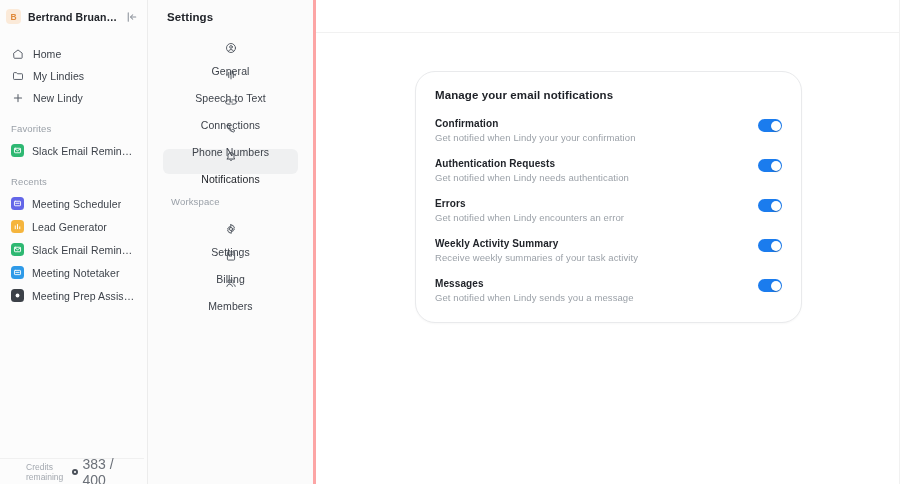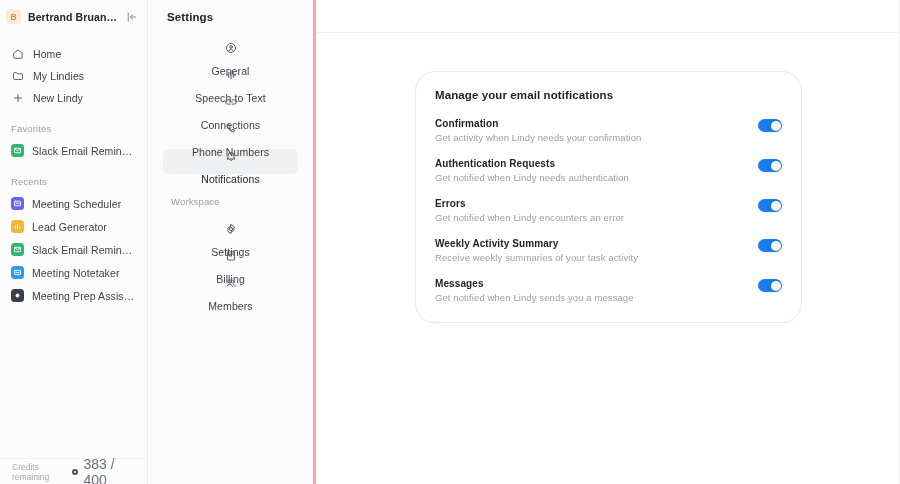--- a/index.html
+++ b/index.html
@@ -70,21 +70,21 @@
     display: flex; align-items: center; justify-content: center;
   }
   .lindy-ico svg { display: block; }
   .lindy-label {
     font-size: 10.5px; color: #3d424a; white-space: nowrap;
     overflow: hidden; text-overflow: ellipsis; letter-spacing: .1px;
   }
   .sb-footer {
     position: absolute; left: 0; right: 3px; bottom: 0;
     height: 26px; display: flex; align-items: center;
-    padding: 0 12px; gap: 4px;
+    padding: 0 26px; gap: 4px;
     border-top: 1px solid #f0f0f0; background: #fcfcfc;
   }
   .credits-label { font-size: 8.5px; color: #a3a8af; flex: 1 1 auto; }
   .credits-coin { width: 8px; height: 8px; color: #4a5059; display:flex; }
   .credits-value { font-size: 14px; color: #6b7078; }
 
   
   .settings-nav {
     width: 168px; height: 484px;
     background: #fbfbfb;
@@ -383,21 +383,21 @@
 
   <div class="main">
     <div class="main-topline"></div>
 
     <div class="card">
       <div class="card-title">Manage your email notifications</div>
 
       <div class="setting-row">
         <div class="setting-text">
           <div class="setting-name">Confirmation</div>
-          <div class="setting-desc">Get activity when Lindy needs your confirmation</div>
+          <div class="setting-desc">Get notified when Lindy your your confirmation</div>
         </div>
         <div class="toggle on">
             <span class="knob"></span>
           </div>
       </div>
 
       <div class="setting-row">
         <div class="setting-text">
           <div class="setting-name">Authentication Requests</div>
           <div class="setting-desc">Get notified when Lindy needs authentication</div>

